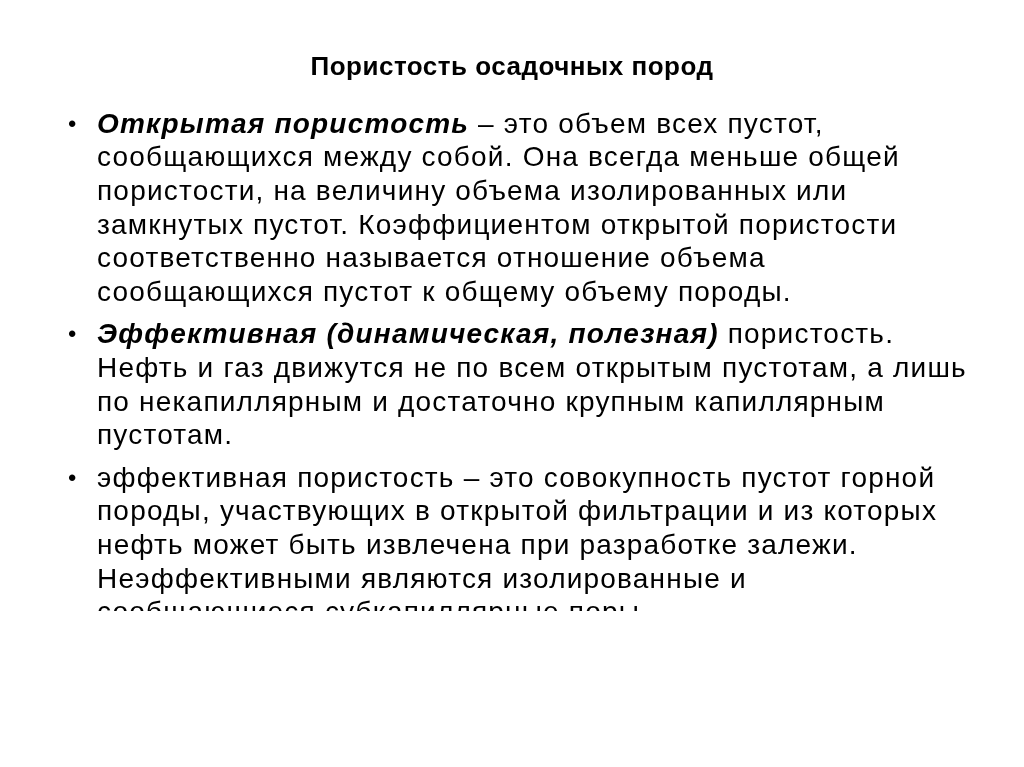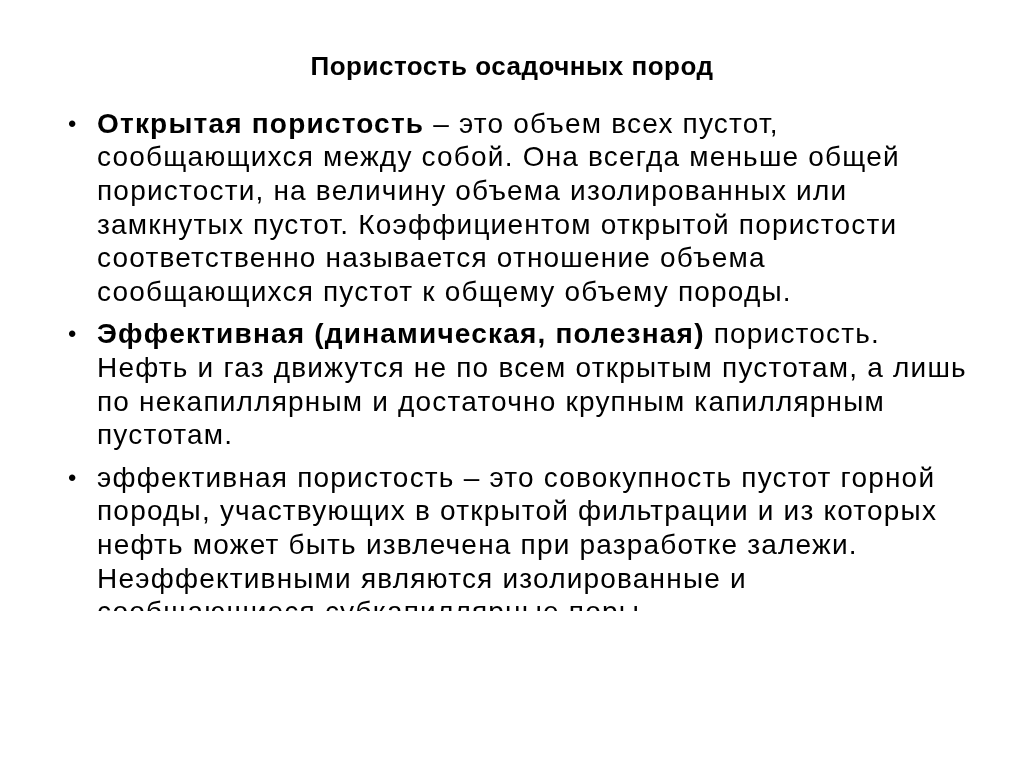--- a/index.html
+++ b/index.html
@@ -39,21 +39,21 @@
   .bullet-list .marker {
     position: absolute;
     left: 8px;
     top: 0;
     font-size: 0.85em;
     line-height: 1.4;
   }
   .seg-regular      { font-weight: 400; font-style: normal; }
   .seg-bold         { font-weight: 400; font-style: normal; }
   .seg-italic       { font-weight: 400; }
-  .seg-bold-italic  { font-weight: 700; }
+  .seg-bold-italic  { font-weight: 700; font-style: italic; }
 </style>
 </head>
 <body>
 
 <main class="slide" style="background: rgb(255, 255, 255); color: rgb(0, 0, 0);">
   <h1 class="slide-title">Пористость осадочных пород</h1>
   <ul class="bullet-list">
       <li><span class="marker">•</span><span class="content"><span class="seg-bold-italic">Открытая пористость</span><span class="seg-regular"> – это объем всех пустот, сообщающихся между собой. Она всегда меньше общей пористости, на величину объема изолированных или замкнутых пустот. Коэффициентом открытой пористости соответственно называется отношение объема сообщающихся пустот к общему объему породы.</span></span></li>
       <li><span class="marker">•</span><span class="content"><span class="seg-bold-italic">Эффективная (динамическая, полезная)</span><span class="seg-italic"> пористость.</span><span class="seg-regular"> Нефть и газ движутся не по всем открытым пустотам, а лишь </span><span class="seg-bold">по некапиллярным и достаточно крупным</span><span class="seg-regular"> капиллярным пустотам.</span></span></li>
       <li><span class="marker">•</span><span class="content"><span class="seg-bold">эффективная пористость – это совокупность пустот горной породы,</span><span class="seg-regular"> участвующих в открытой фильтрации и из которых нефть может быть извлечена при разработке залежи. Неэффективными являются изолированные и сообщающиеся субкапиллярные поры.</span></span></li>

